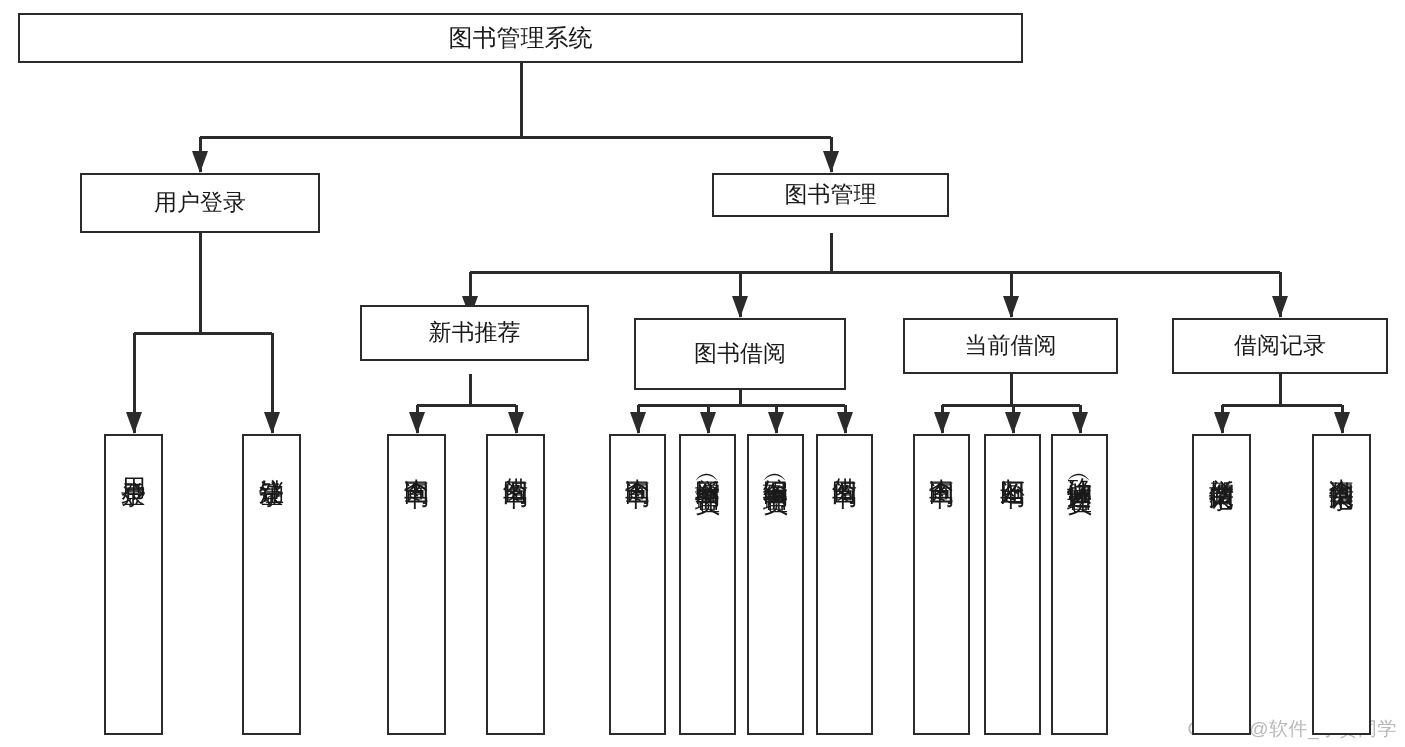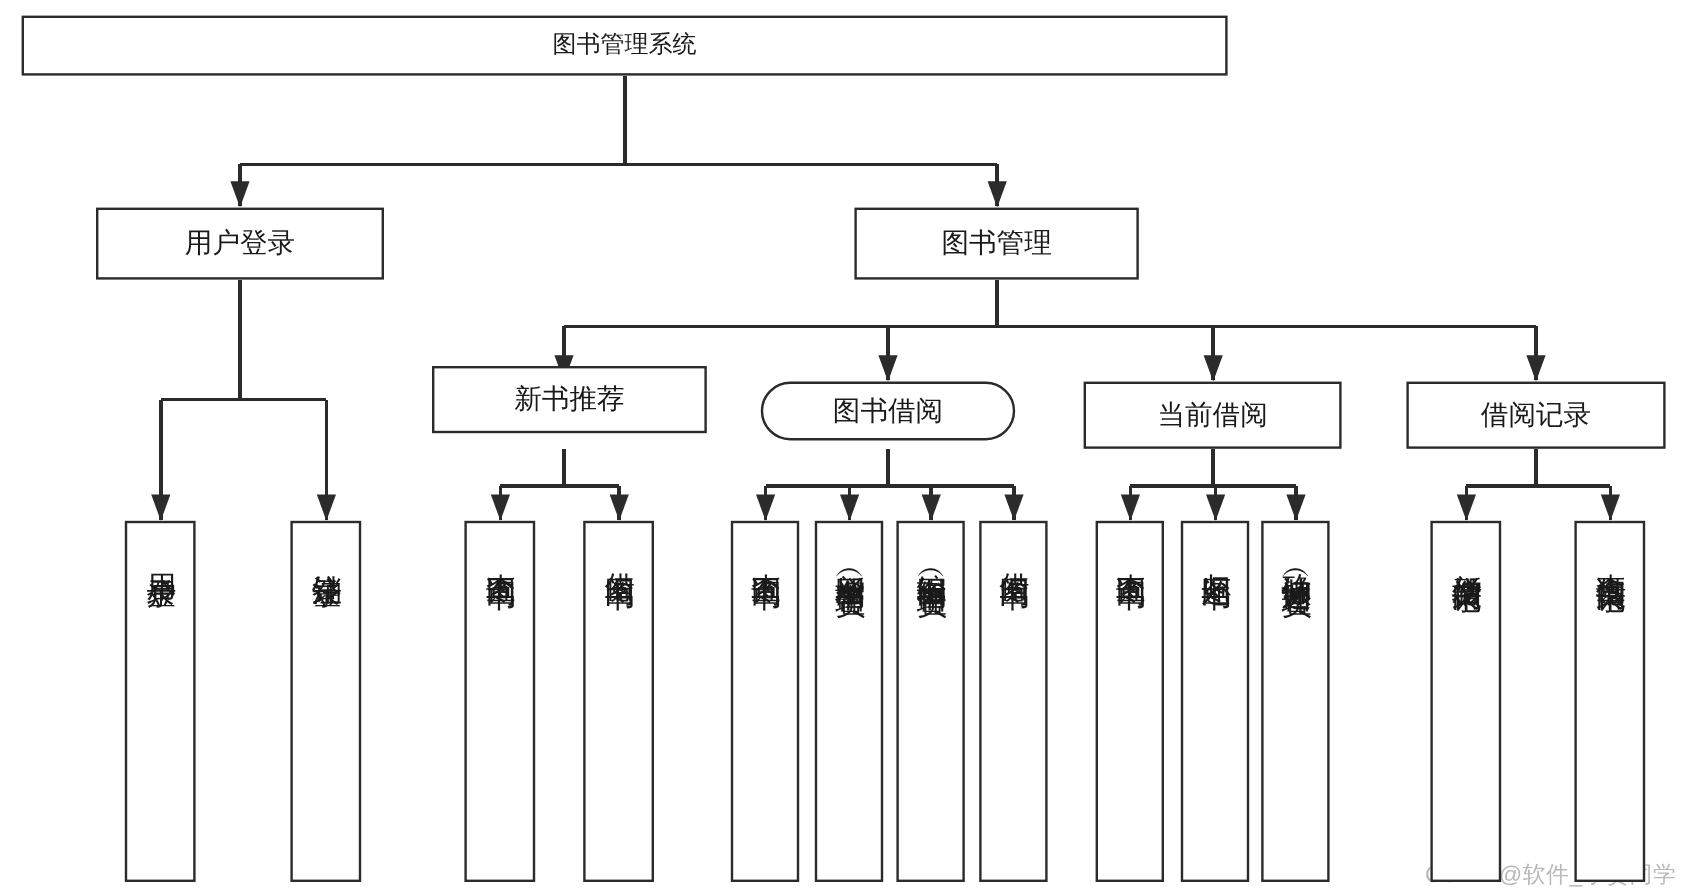--- a/index.html
+++ b/index.html
@@ -39,21 +39,21 @@
     display: block;
     text-align: center;
     line-height: 1.18;
     white-space: nowrap;
   }
   
   .node.h .lbl {
     font-size: 23px;
   }
   .node.root .lbl {
-    font-size: 20px;
+    font-size: 24px;
   }
   
   .node.v {
     align-items: flex-start;
     padding-top: 22px;
   }
   .node.v .lbl {
     writing-mode: vertical-rl;
     text-orientation: upright;
     font-size: 25px;
@@ -131,27 +131,27 @@
       <path d="M1334,412 L1350,412 L1342,434 Z" fill="#2b2b2b"></path>
     </svg>
 
   <div id="watermark">CSDN @软件_小贺同学</div>
 <div class="node root h" style="left: 18px; top: 13px; width: 1005px; height: 50px;">
       <span class="lbl">图书管理系统</span>
     </div>
     <div class="node lvl1 h" style="left: 80px; top: 173px; width: 240px; height: 60px;">
       <span class="lbl">用户登录</span>
     </div>
-    <div class="node lvl1 h" style="left: 712px; top: 173px; width: 237px; height: 60px; align-items: center;">
+    <div class="node lvl1 h" style="left: 712px; top: 173px; width: 237px; height: 44px; align-items: center;">
       <span class="lbl">图书管理</span>
     </div>
     <div class="node lvl2 h" style="left: 360px; top: 305px; width: 229px; height: 56px;">
       <span class="lbl">新书推荐</span>
     </div>
-    <div class="node lvl2 h" style="left: 634px; top: 318px; width: 212px; height: 49px; border-radius: 28px;">
+    <div class="node lvl2 h" style="left: 634px; top: 318px; width: 212px; height: 72px;">
       <span class="lbl">图书借阅</span>
     </div>
     <div class="node lvl2 h" style="left: 1172px; top: 318px; width: 216px; height: 56px;">
       <span class="lbl">借阅记录</span>
     </div>
     <div class="node lvl2 h" style="left: 903px; top: 318px; width: 215px; height: 56px;">
       <span class="lbl">当前借阅</span>
     </div>
     <div class="node leaf v" style="left: 104px; top: 434px; width: 59px; height: 301px;">
       <span class="lbl">用户登录</span>

